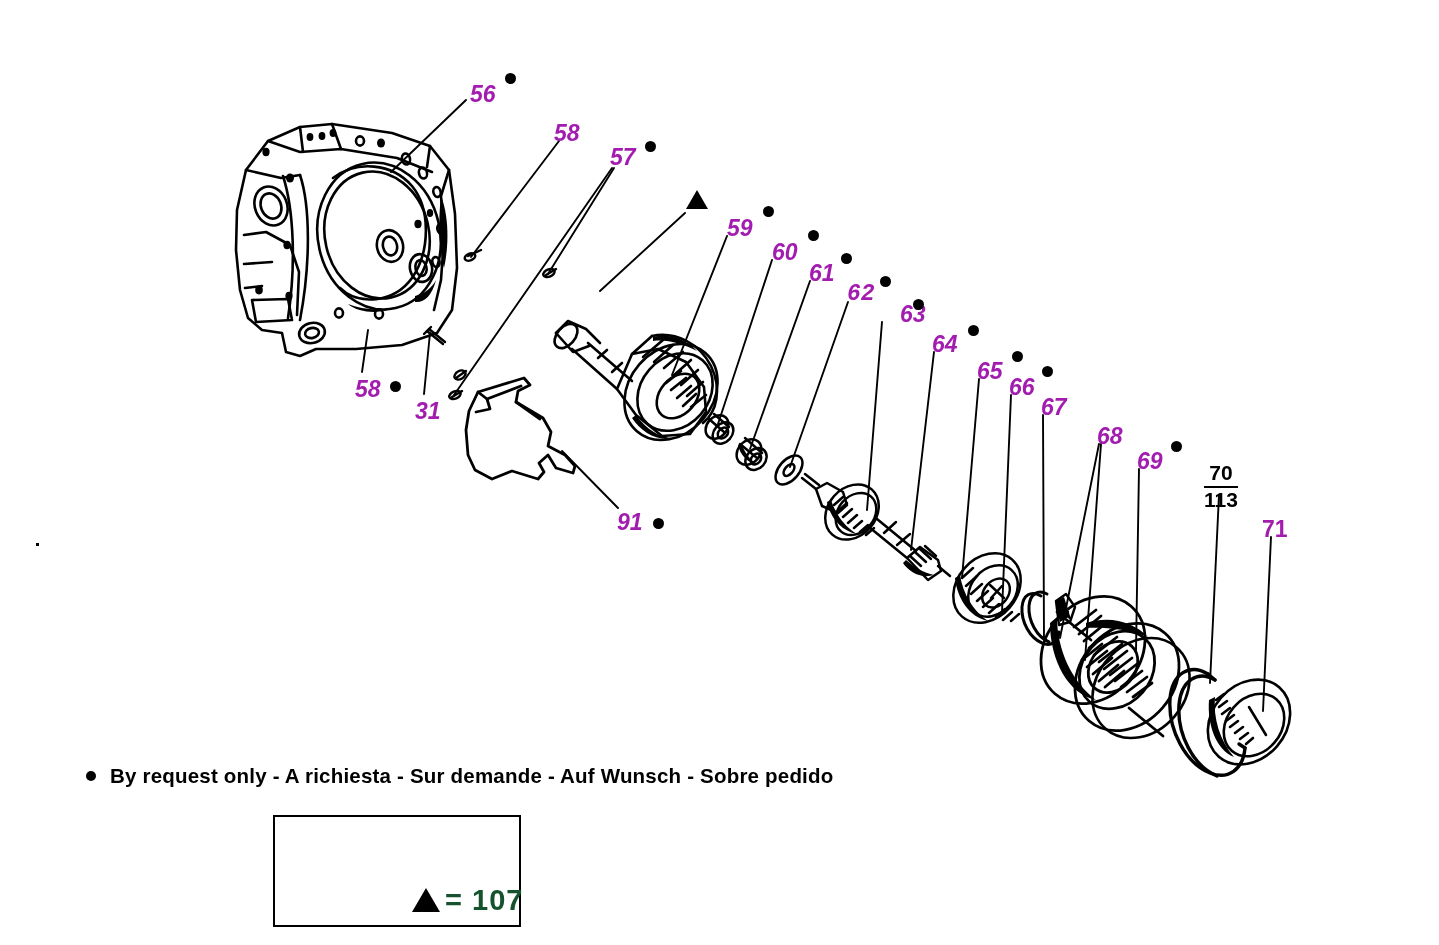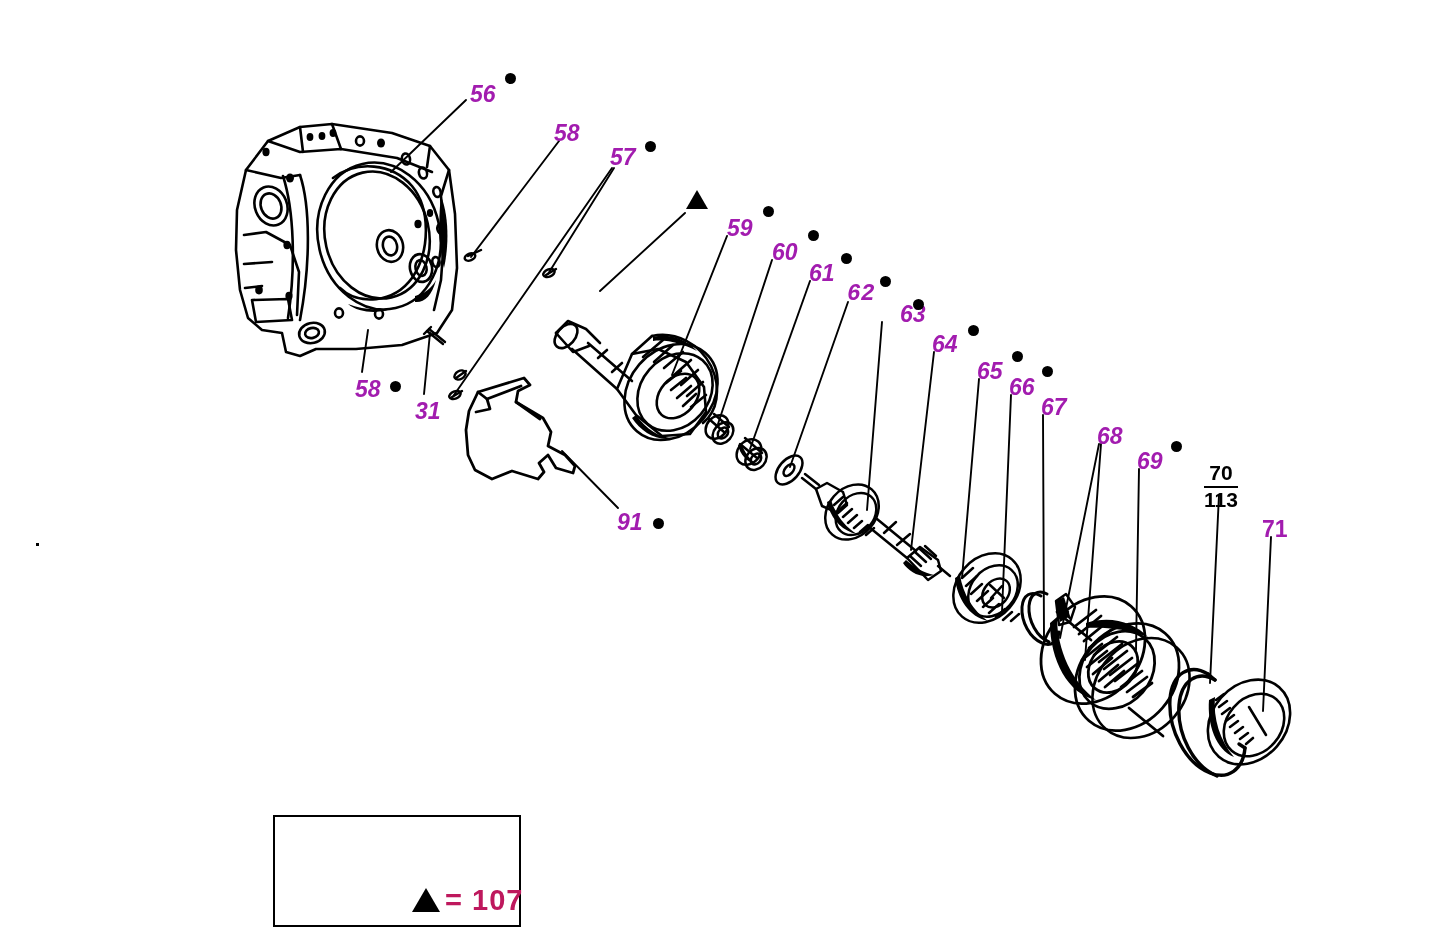--- a/index.html
+++ b/index.html
@@ -72,21 +72,21 @@
     background:#fff;
     box-sizing:border-box;
   }
   .legend-eq{
     position:absolute;
     left:412px;
     top:884px;
     font-family:"Liberation Sans", sans-serif;
     font-weight:bold;
     font-size:29px;
-    color:#be185d;
+    color:#14532d;
     white-space:nowrap;
     letter-spacing:1px;
   }
   .legend-tri{
     position:absolute;
     left:412px;
     top:888px;
     width:0;height:0;
     border-left:14px solid transparent;
     border-right:14px solid transparent;
@@ -494,20 +494,23 @@
   <div class="lbl" style="left:1262px;top:518px;">71</div>
 
   <div class="lbl it" style="left:355px;top:378px;">58</div>
   <div class="dot" style="left:390px;top:381px;"></div>
 
   <div class="lbl it" style="left:415px;top:400px;">31</div>
 
   <div class="lbl it" style="left:617px;top:511px;">91</div>
   <div class="dot" style="left:653px;top:518px;"></div>
 
+  <div class="caption">
+    <span class="cdot"></span><span>By request only - A richiesta - Sur demande - Auf Wunsch - Sobre pedido</span>
+  </div>
 
   <div class="legendbox"></div>
   <div class="legend-tri"></div>
   <div class="legend-eq" style="left:445px;">
     <span>=</span>
     <span>107</span>
   </div>
 
   <div class="speck" style="left:36px;top:543px;"></div>
 

